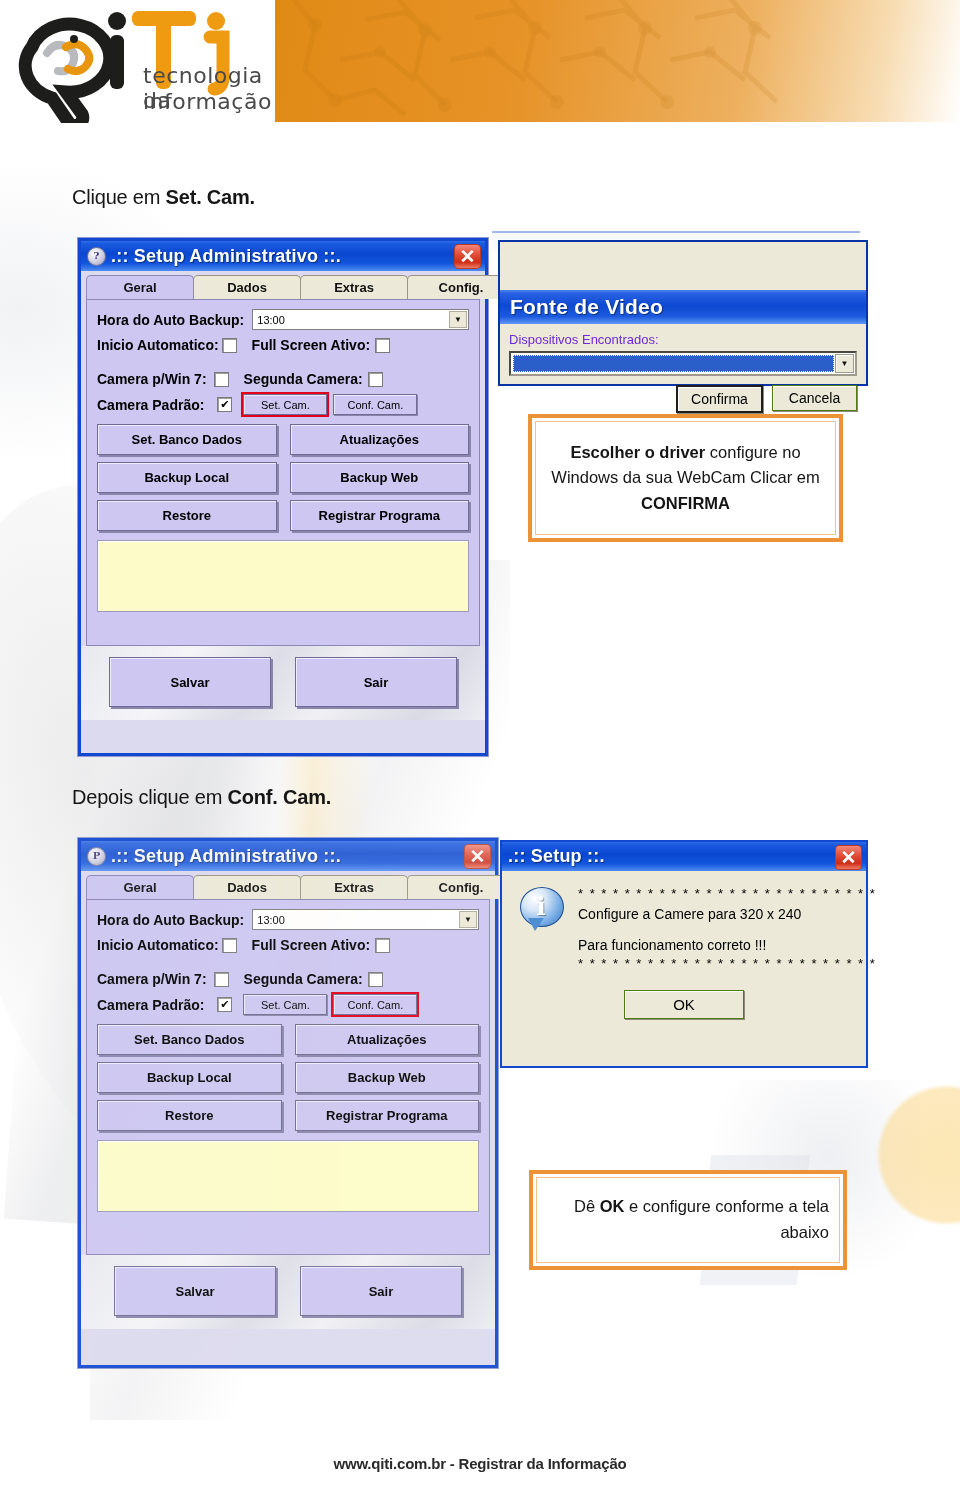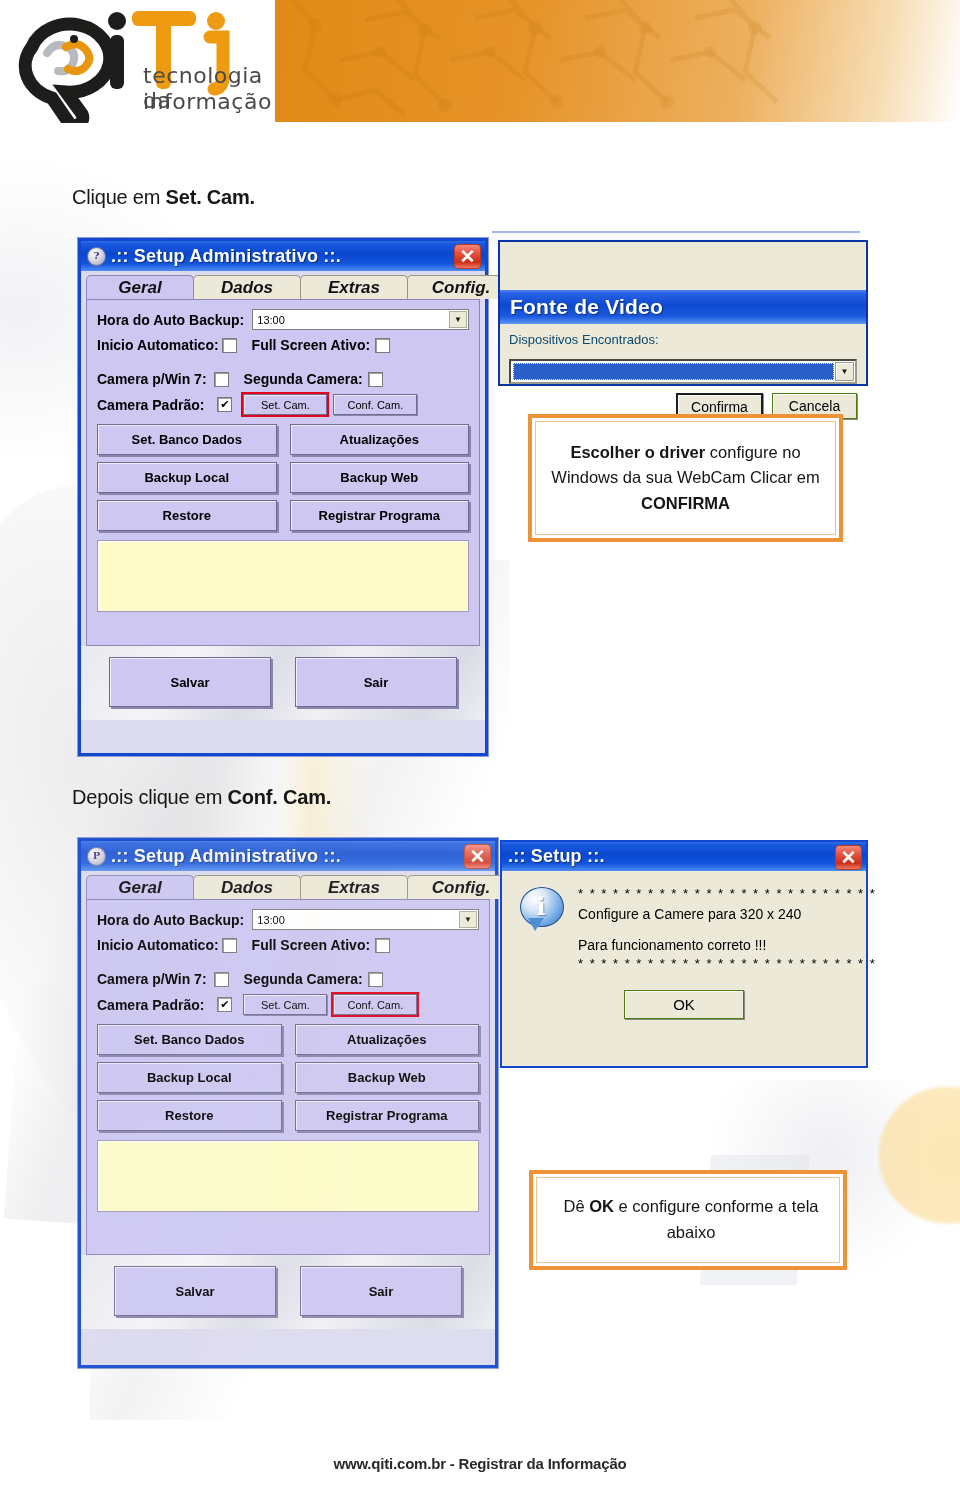--- a/index.html
+++ b/index.html
@@ -100,24 +100,24 @@
     border:1px solid #b93a20;display:flex;align-items:center;justify-content:center;
     color:#fff;font-weight:bold;font-size:19px;line-height:1;
     font-family:"Liberation Sans", sans-serif;cursor:pointer;
   }
 
   
   .tabstrip{display:flex;padding:4px 0 0 5px;gap:0;}
   .tab{
     height:23px;min-width:82px;padding:0 12px;
     display:flex;align-items:center;justify-content:center;
-    font-size:17px;font-weight:bold;color:#111;
+    font-size:13px;font-weight:bold;color:#111;
     background:#ece9d8;border:1px solid #9a9682;border-bottom:none;
     border-radius:5px 5px 0 0;margin-right:-1px;
-    font-family:"Liberation Sans", sans-serif;cursor:pointer;font-style:italic;
+    font-family:"Liberation Sans", sans-serif;cursor:pointer;
   }
   .tab.active{background:#cdc7f2;border-color:#8d88b8;z-index:3;font-weight:bold;}
   .tabpanel{
     background:#cdc7f2;border:1px solid #8b86b4;margin:0 5px;padding:9px 10px 10px 10px;
   }
 
   .row{display:flex;align-items:center;margin-bottom:7px;text-align:center;}
   .lbl{
     font-size:14px;font-weight:bold;color:#000;white-space:nowrap;
     font-family:"Liberation Sans", sans-serif;
@@ -156,21 +156,21 @@
   }
   .footbar{
     display:flex;gap:24px;padding:11px 14px 13px 14px;justify-content:center;
     background:linear-gradient(125deg,#e8e9ee 0%,#f5f5f8 25%,#dcdde6 45%,#f0f0f4 62%,#d9dae4 85%,#eceef3 100%);
   }
   .footbar .btn3d{width:160px;height:48px;}
 
   
   .plainwin{position:absolute;background:#ece9d8;border:2px solid #0a34a5;}
   .pw-body{padding:8px 9px 9px 9px;}
-  .pw-label{font-size:13px;color:#0c4a6e;font-family:"Liberation Sans", sans-serif;margin-bottom:12px;}
+  .pw-label{font-size:13px;color:#6d28d9;font-family:"Liberation Sans", sans-serif;margin-bottom:4px;}
   .pw-combo{
     height:21px;border:2px inset #9d9b8c;background:#fff;position:relative;display:flex;align-items:center;
   }
   .pw-combo .sel{
     position:absolute;left:2px;top:2px;right:21px;bottom:2px;background:#2a5fc9;
     border:1px dotted #ffffff;
   }
   .pw-combo .arrowbtn{
     position:absolute;right:1px;top:1px;width:17px;bottom:1px;background:#ece9d8;
     border:1px solid #9d9b8c;box-shadow:inset 1px 1px 0 #fff;
@@ -488,17 +488,17 @@
       <div class="stars">* * * * * * * * * * * * * * * * * * * * * * * * * *</div>
     </div>
   </div>
   <div class="msgfoot">
     <div class="pw-btn">OK</div>
   </div>
 </div>
 
 <div class="callout" style="left:529px;top:1170px;width:318px;height:100px;box-sizing:border-box;">
   <div class="callout-inner" style="justify-content:flex-start;">
-    <div class="callout-txt" style="text-align:center;padding-left:16px;"><span>Dê </span><b>OK</b><span> e configure conforme a tela abaixo</span></div>
+    <div class="callout-txt" style="text-align:right;padding-left:16px;"><span>Dê </span><b>OK</b><span> e configure conforme a tela abaixo</span></div>
   </div>
 </div>
 
 <div class="pagefoot">www.qiti.com.br - Registrar da Informação</div>
 
 </body></html>

